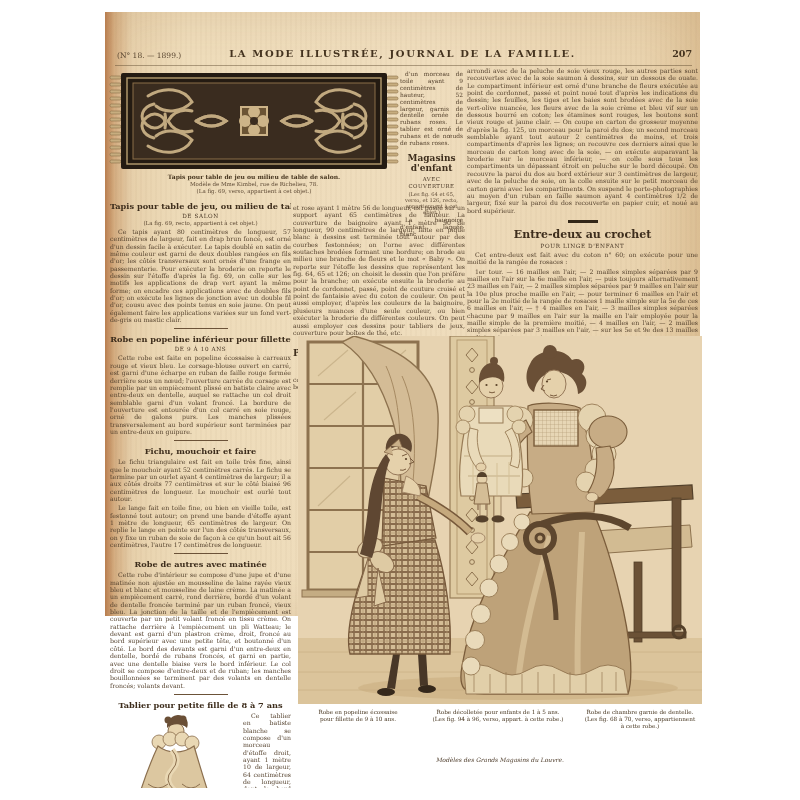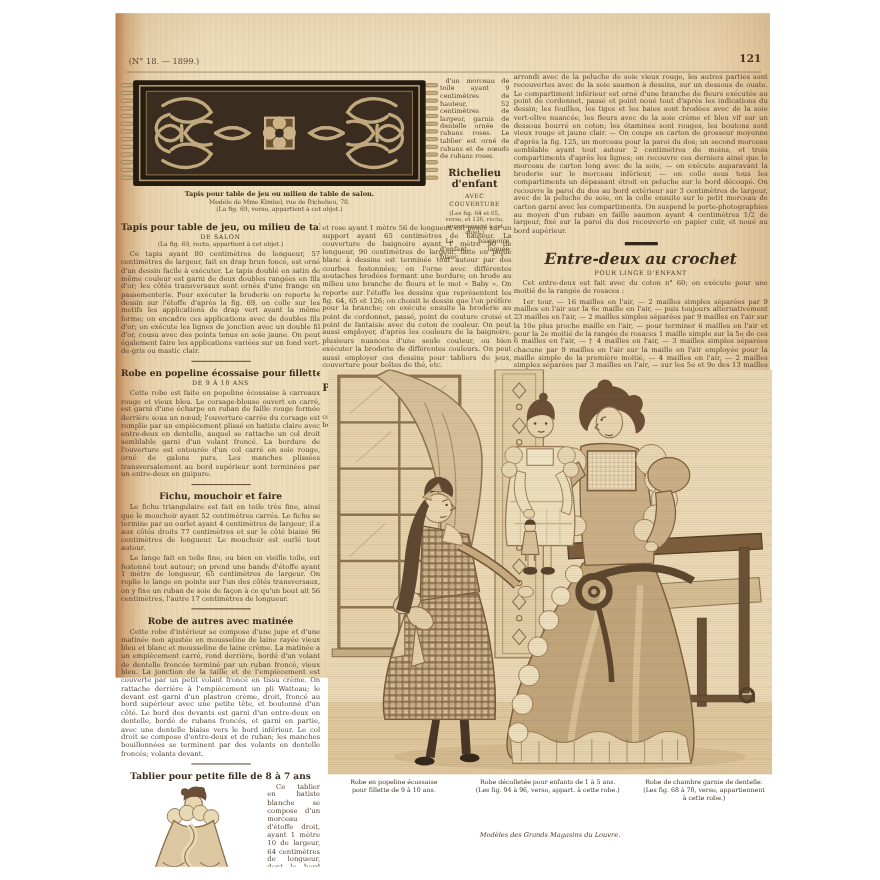--- a/index.html
+++ b/index.html
@@ -25,21 +25,21 @@
   
   .leftcol{position:absolute;left:5px;top:184px;width:181px;height:592px;overflow:hidden;}
   .midnarrow{position:absolute;left:295px;top:57px;width:63px;}
   .midnarrow p.body{font-size:5.9px;line-height:6.9px;text-indent:5px;}
   .bgn-title{font-size:9px;line-height:10.5px;font-weight:bold;text-align:center;color:#3d2d1c;margin:6px 0 2px;}
   .bgn-sub{font-size:5.4px;text-align:center;letter-spacing:.5px;color:#4a3826;margin:1px 0;}
   .bgn-fig{font-size:5.2px;text-align:center;color:#5d4934;margin:2px 0;line-height:6px;}
   .midcol{position:absolute;left:188px;top:190px;width:172px;}
   .midcol h2.art{font-size:9.5px;}
   .rightcol{position:absolute;left:362px;top:53px;width:231px;}
-  .rightcol h2.art{font-size:14px;font-style:italic;}
+  .rightcol h2.art{font-size:11px;}
   
   .carpet{position:absolute;left:3px;top:60px;width:292px;}
   .cap1{font-size:6px;font-weight:bold;text-align:center;color:#46351f;margin-top:3px;}
   .cap2,.cap3{font-size:5.5px;text-align:center;color:#5d4934;margin-top:1px;}
   
   .figtheatre{float:left;width:124px;margin:2px 5px 0 4px;}
   
   .mainillu{position:absolute;left:193px;top:324px;width:404px;height:368px;}
   .caprow{position:absolute;left:193px;top:697px;width:404px;display:flex;justify-content:space-between;}
   .caprow .cap{font-size:5.7px;line-height:6.8px;text-align:center;color:#46351f;}
@@ -47,21 +47,22 @@
   .credit{position:absolute;left:193px;top:744px;width:404px;text-align:center;font-size:6px;font-style:italic;color:#4a3826;}
   svg{display:block;}
 </style>
 </head>
 <body>
 
 <div class="page">
   <div class="tex"></div>
 
   <div class="hdr-issue">(N° 18. — 1899.)</div>
-  <div class="hdr-page">121</div>
+  <div class="hdr-title">LA MODE ILLUSTRÉE, JOURNAL DE LA FAMILLE.</div>
+  <div class="hdr-page">207</div>
   <div class="hdr-rule"></div>
 
   <div class="carpet">
     <svg width="292" height="98" viewBox="0 0 292 98">
       <g fill="#c7ad7f" stroke="#8a6f48" stroke-width=".6">
         <g>
           <rect x="2" y="4" width="11" height="3" rx="1.4"></rect>
             <rect x="2" y="11" width="11" height="3" rx="1.4"></rect>
             <rect x="2" y="18" width="11" height="3" rx="1.4"></rect>
             <rect x="2" y="25" width="11" height="3" rx="1.4"></rect>
@@ -121,21 +122,21 @@
 
   <div class="leftcol">
     <section>
       <h2 class="art">Tapis pour table de jeu, ou milieu de table</h2>
       <div class="sub">DE SALON</div>
       <div class="figref">(La fig. 69, recto, appartient à cet objet.)</div>
       <p class="body">Ce tapis ayant 80 centimètres de longueur, 57 centimètres de largeur, fait en drap brun foncé, est orné d'un dessin facile à exécuter. Le tapis doublé en satin de même couleur est garni de deux doubles rangées en fils d'or; les côtés transversaux sont ornés d'une frange en passementerie. Pour exécuter la broderie on reporte le dessin sur l'étoffe d'après la fig. 69, on colle sur les motifs les applications de drap vert ayant la même forme; on encadre ces applications avec de doubles fils d'or; on exécute les lignes de jonction avec un double fil d'or, cousu avec des points tenus en soie jaune. On peut également faire les applications variées sur un fond vert-de-gris ou mastic clair.</p>
     </section>
     <div class="divider"></div>
     <section>
-      <h2 class="art">Robe en popeline écossaise pour fillette</h2>
+      <h2 class="art">Robe en popeline inférieur pour fillette</h2>
       <div class="sub">DE 9 À 10 ANS</div>
       <p class="body">Cette robe est faite en popeline écossaise à carreaux rouge et vieux bleu. Le corsage-blouse ouvert en carré, est garni d'une écharpe en ruban de faille rouge fermée derrière sous un nœud; l'ouverture carrée du corsage est remplie par un empiècement plissé en batiste claire avec entre-deux en dentelle, auquel se rattache un col droit semblable garni d'un volant froncé. La bordure de l'ouverture est entourée d'un col carré en soie rouge, orné de galons purs. Les manches plissées transversalement au bord supérieur sont terminées par un entre-deux en guipure.</p>
     </section>
     <div class="divider"></div>
     <section>
       <h2 class="art">Fichu, mouchoir et faire</h2>
       <p class="body">Le fichu triangulaire est fait en toile très fine, ainsi que le mouchoir ayant 52 centimètres carrés. Le fichu se termine par un ourlet ayant 4 centimètres de largeur; il a aux côtés droits 77 centimètres et sur le côté biaisé 96 centimètres de longueur. Le mouchoir est ourlé tout autour.</p>
       <p class="body">Le lange fait en toile fine, ou bien en vieille toile, est festonné tout autour; on prend une bande d'étoffe ayant 1 mètre de longueur, 65 centimètres de largeur. On replie le lange en pointe sur l'un des côtés transversaux, on y fixe un ruban de soie de façon à ce qu'un bout ait 56 centimètres, l'autre 17 centimètres de longueur.</p>
     </section>
     <div class="divider"></div>
@@ -177,21 +178,21 @@
         </svg>
 
       </div>
       <p class="body">Ce tablier en batiste blanche se compose d'un morceau d'étoffe droit, ayant 1 mètre 10 de largeur, 64 centimètres de longueur, dont le bord inférieur est garni d'une dentelle de tulle ayant 5 centimètres de largeur, ornée de rubans roses; le tablier est orné d'une broderie légère exécutée en soie rose au point de cordonnet, et point noué; l'un des dessins en représente une partie en grandeur naturelle. Le bord supérieur du morceau est froncé de façon à lui laisser 36 centimètres de largeur, on le rattache à une ceinture droite, plissée, ayant 2 centimètres de hauteur, à laquelle on monte un plastron; celui-ci se compose de deux bandes longues croisées ayant chacune 3 centimètres de largeur, 52 centimètres de longueur; ces bandes sont réunies par une bande transversale ayant 15 centimètres de longueur. On y rattache un col au bout supérieur de ces deux bandes; ce col se compose d'un morceau de batiste ayant 56 centimètres de largeur, 10 centimètres de longueur disposé en plis creux; on fait les plis creux de façon à lui laisser 22 centimètres de largeur; la ceinture, le col, ainsi que les poches, se composent</p>
     </section>
   </div>
 
   <div class="midnarrow">
     <p class="body">d'un morceau de toile ayant 9 centimètres de hauteur, 52 centimètres de largeur, garnis de dentelle ornée de rubans roses. Le tablier est orné de rubans et de nœuds de rubans roses.</p>
     <div class="bgn-title">
-      <div>Richelieu</div>
+      <div>Magasins</div>
       <div>d'enfant</div>
     </div>
     <div class="bgn-sub">AVEC</div>
     <div class="bgn-sub">COUVERTURE</div>
     <div class="bgn-fig">(Les fig. 64 et 65, verso, et 126, recto, appartiennent à cet objet.)</div>
     <p class="body">La baignoire d'enfant, laquée blanc</p>
   </div>
 
   <div class="midcol">
     <p class="body" style="text-indent:0">et rose ayant 1 mètre 56 de longueur, est posée sur un support ayant 65 centimètres de hauteur. La couverture de baignoire ayant 1 mètre 50 de longueur, 90 centimètres de largeur, faite en piqué blanc à dessins est terminée tout autour par des courbes festonnées; on l'orne avec différentes soutaches brodées formant une bordure; on brode au milieu une branche de fleurs et le mot « Baby ». On reporte sur l'étoffe les dessins que représentent les fig. 64, 65 et 126; on choisit le dessin que l'on préfère pour la branche; on exécute ensuite la broderie au point de cordonnet, passé, point de couture croisé et point de fantaisie avec du coton de couleur. On peut aussi employer, d'après les couleurs de la baignoire, plusieurs nuances d'une seule couleur, ou bien exécuter la broderie de différentes couleurs. On peut aussi employer ces dessins pour tabliers de jeux, couverture pour boîtes de thé, etc.</p>

